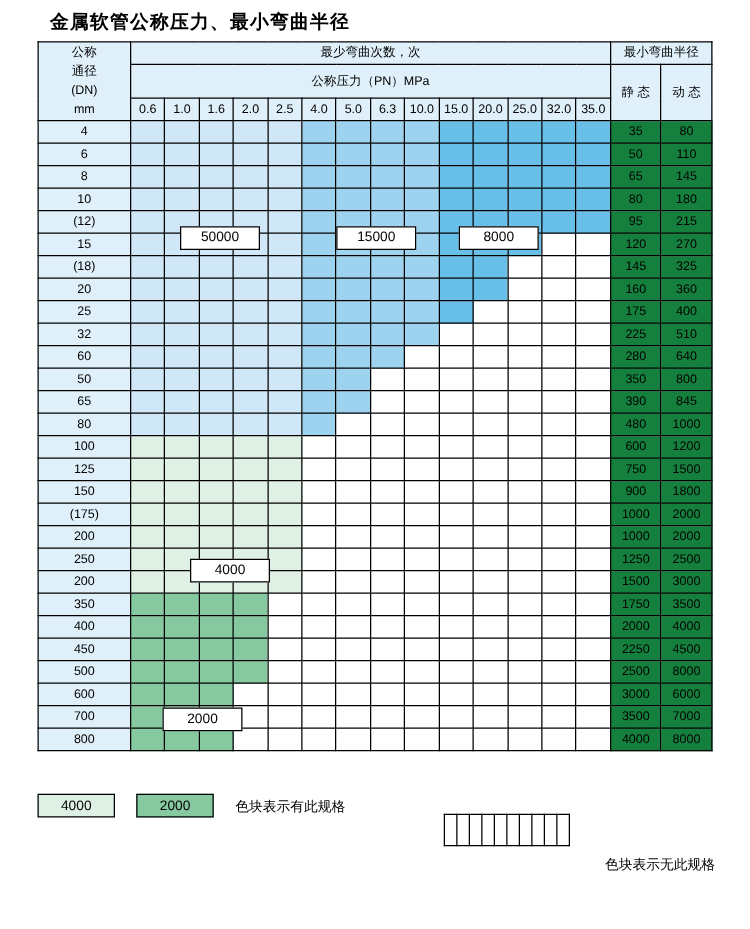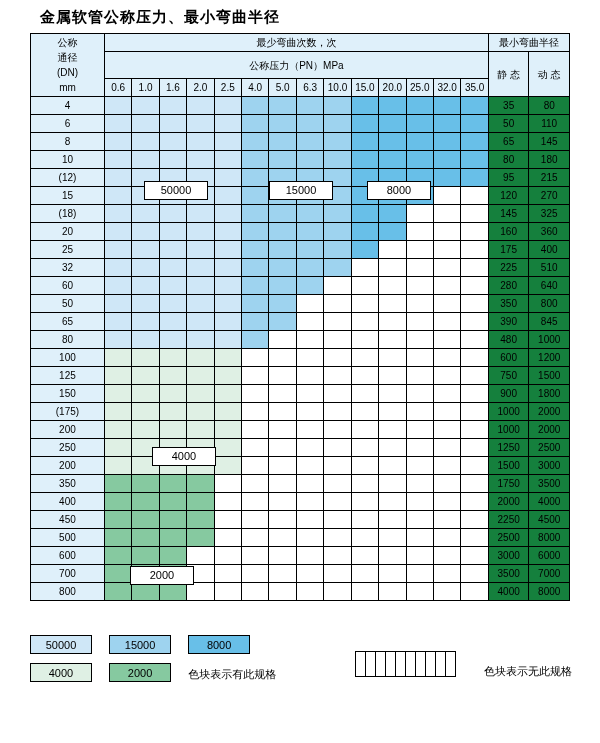--- a/index.html
+++ b/index.html
@@ -73,21 +73,21 @@
   #legend-right{
     position:absolute;left:355px;top:651px;
   }
   table.legend-strip{
     border-collapse:collapse;table-layout:fixed;
   }
   table.legend-strip td{
     border:1px solid #000;width:9px;height:24px;background:#fff;padding:0;
   }
   #legend-right-note{
-    position:absolute;left:447px;top:664px;font-size:11px;padding-left:37px;
+    position:absolute;left:447px;top:684px;font-size:11px;padding-left:37px;
   }
   .vsplit{display:block;}
 </style>
 </head>
 <body>
 
 <div id="title">金属软管公称压力、最小弯曲半径</div>
 
 <div id="table-wrap">
   <table class="main">
@@ -681,25 +681,20 @@
 <div id="callout-layer">
     <div class="callout" style="left: 144px; top: 181px; width: 62px;">50000</div>
     <div class="callout" style="left: 269px; top: 181px; width: 62px;">15000</div>
     <div class="callout" style="left: 367px; top: 181px; width: 62px;">8000</div>
     <div class="callout" style="left: 152px; top: 447px; width: 62px;">4000</div>
     <div class="callout" style="left: 130px; top: 566px; width: 62px;">2000</div>
   </div>
 
 <div id="legend">
   <div class="lg-row">
-    <span class="lg-cell"><span class="lg-box" id="lg0" style="background: rgb(207, 231, 247);">50000</span></span>
-    <span class="lg-cell"><span class="lg-box" id="lg1" style="background: rgb(158, 211, 239);">15000</span></span>
-    <span class="lg-cell"><span class="lg-box" id="lg2" style="background: rgb(104, 191, 232);">8000</span></span>
-  </div>
-  <div class="lg-row">
     <span class="lg-cell"><span class="lg-box" id="lg3" style="background: rgb(223, 240, 228);">4000</span></span>
     <span class="lg-cell"><span class="lg-box" id="lg4" style="background: rgb(134, 201, 160);">2000</span></span>
     <span class="lg-note">色块表示有此规格</span>
   </div>
 </div>
 
 <div id="legend-right">
   <table class="legend-strip">
     <tbody>
         <tr id="strip-row">

